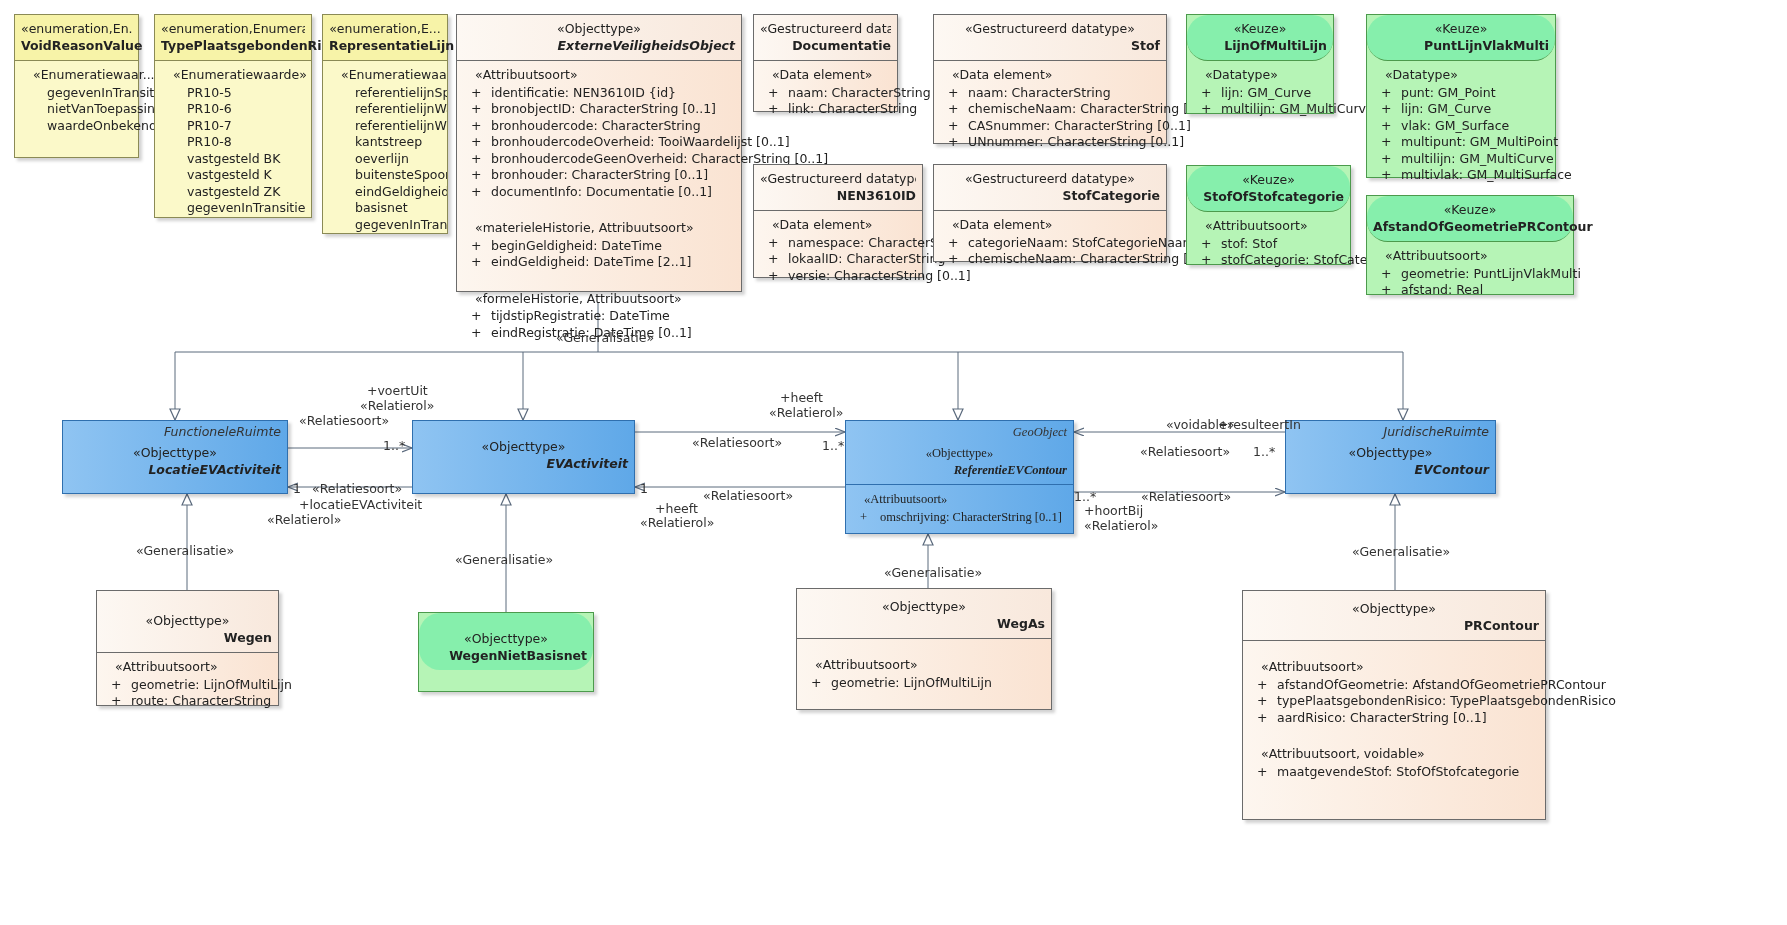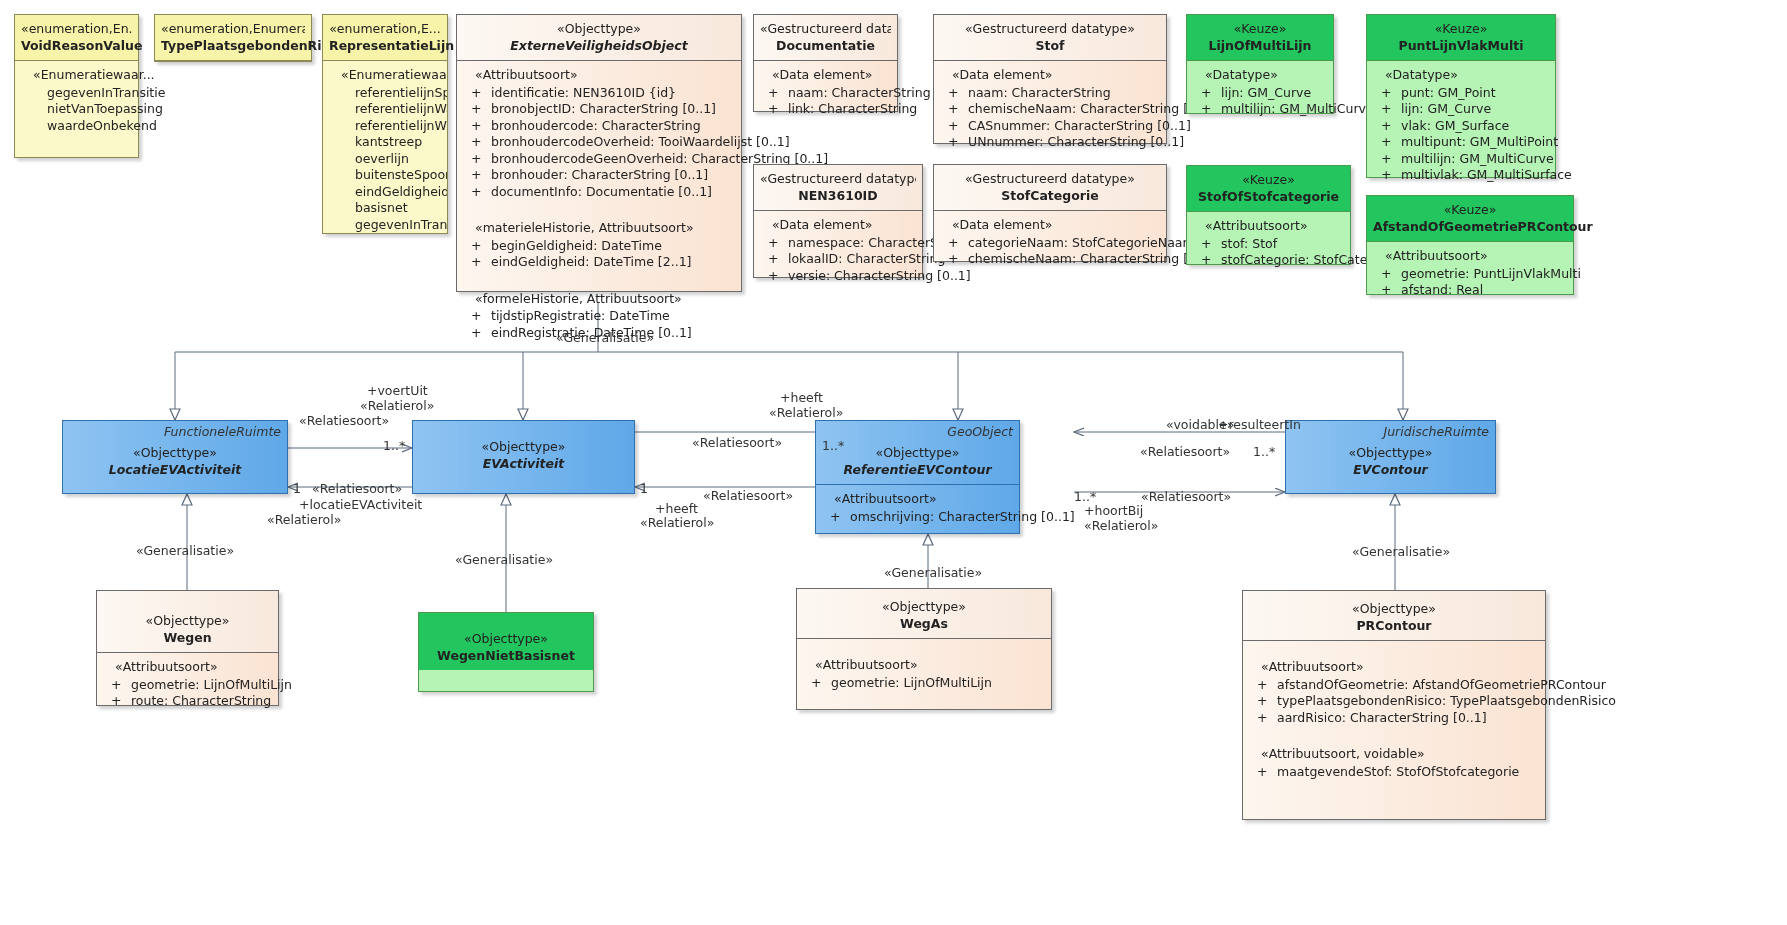--- a/index.html
+++ b/index.html
@@ -21,21 +21,21 @@
     overflow:visible;
   }
   .cls .hdr{
     box-sizing:border-box;
     border-bottom:1px solid #6b6b6b;
     text-align:center;
     padding:6px 6px 6px 6px;
     position:relative;
   }
   .cls .hdr .st{display:block;white-space:nowrap;overflow:hidden;}
-  .cls .hdr .nm{display:block;font-weight:bold;white-space:nowrap;}
+  .cls .hdr .nm{display:block;font-weight:bold;white-space:nowrap;text-align:right;}
   .cls .hdr .nm.ital{font-style:italic;}
   .cls .body{
     box-sizing:border-box;
     padding:6px 4px 7px 4px;
   }
   .grp{padding-left:14px;margin-top:20px;margin-bottom:1px;white-space:nowrap;}
   .grp:first-child{margin-top:0;}
   .attr{white-space:nowrap;position:relative;padding-left:30px;}
   .attr .vis{position:absolute;left:10px;top:0;}
   .enumval{white-space:nowrap;padding-left:28px;}
@@ -43,21 +43,21 @@
     position:absolute;top:3px;right:6px;
     font-style:italic;font-size:12.5px;color:#333;
   }
 
   
   .yellow{background:#fbf9c9;border-color:#8a8a55;}
   .yellow .hdr{background:#f7f3a8;border-bottom-color:#8a8a55;}
   .peach{background:linear-gradient(to right,#fdf6ef,#fae3d2);border-color:#6b6b6b;}
   .peach .hdr{background:linear-gradient(to right,#fdf8f3,#f8e8dc);}
   .green{background:#b6f4b6;border-color:#4c9a4c;}
-  .green .hdr{background:#22c55e;border-bottom-color:#4c9a4c;}
+  .green .hdr{background:#86efac;border-bottom-color:#4c9a4c;border-radius:21px;}
   .blue{background:linear-gradient(to right,#8fc4f2,#5fa8e8);border-color:#2f6fae;}
   .blue .hdr{background:transparent;border-bottom:none;}
 
   .lbl{
     position:absolute;
     font-size:12.5px;
     color:#333;
     white-space:nowrap;
     line-height:1.25;
   }
@@ -113,20 +113,31 @@
     <div class="enumval">gegevenInTransitie</div>
     <div class="enumval">nietVanToepassing</div>
     <div class="enumval">waardeOnbekend</div>
   </div>
 </div>
 
 <div class="cls yellow" style="left:154px;top:14px;width:158px;">
   <div class="hdr">
     <span class="st">«enumeration,Enumera...</span>
     <span class="nm">TypePlaatsgebondenRisico</span>
+  </div>
+  <div class="body" style="height:156px;">
+    <div class="grp">«Enumeratiewaarde»</div>
+    <div class="enumval">PR10-5</div>
+    <div class="enumval">PR10-6</div>
+    <div class="enumval">PR10-7</div>
+    <div class="enumval">PR10-8</div>
+    <div class="enumval">vastgesteld BK</div>
+    <div class="enumval">vastgesteld K</div>
+    <div class="enumval">vastgesteld ZK</div>
+    <div class="enumval">gegevenInTransitie</div>
   </div>
 </div>
 
 <div class="cls yellow" style="left:322px;top:14px;width:126px;">
   <div class="hdr">
     <span class="st">«enumeration,E...</span>
     <span class="nm">RepresentatieLijn</span>
   </div>
   <div class="body" style="height:172px;overflow:hidden;">
     <div class="grp">«Enumeratiewaa...</div>
@@ -276,21 +287,21 @@
   </div>
 </div>
 
 <div class="cls blue" style="left:412px;top:420px;width:223px;height:74px;">
   <div class="hdr" style="padding-top:18px;">
     <span class="st">«Objecttype»</span>
     <span class="nm ital">EVActiviteit</span>
   </div>
 </div>
 
-<div class="cls blue" style="left:815px;top:420px;width:205px;height:114px;">
+<div class="cls blue" style="left:845px;top:420px;width:229px;height:114px;font-family:Liberation Serif, serif;">
   <span class="ccorner">GeoObject</span>
   <div class="hdr" style="padding-top:24px;border-bottom:1px solid #2f6fae;">
     <span class="st">«Objecttype»</span>
     <span class="nm ital">ReferentieEVContour</span>
   </div>
   <div class="body" style="height:34px;">
     <div class="grp">«Attribuutsoort»</div>
     <div class="attr"><span class="vis">+</span><span>omschrijving: CharacterString [0..1]</span></div>
   </div>
 </div>

